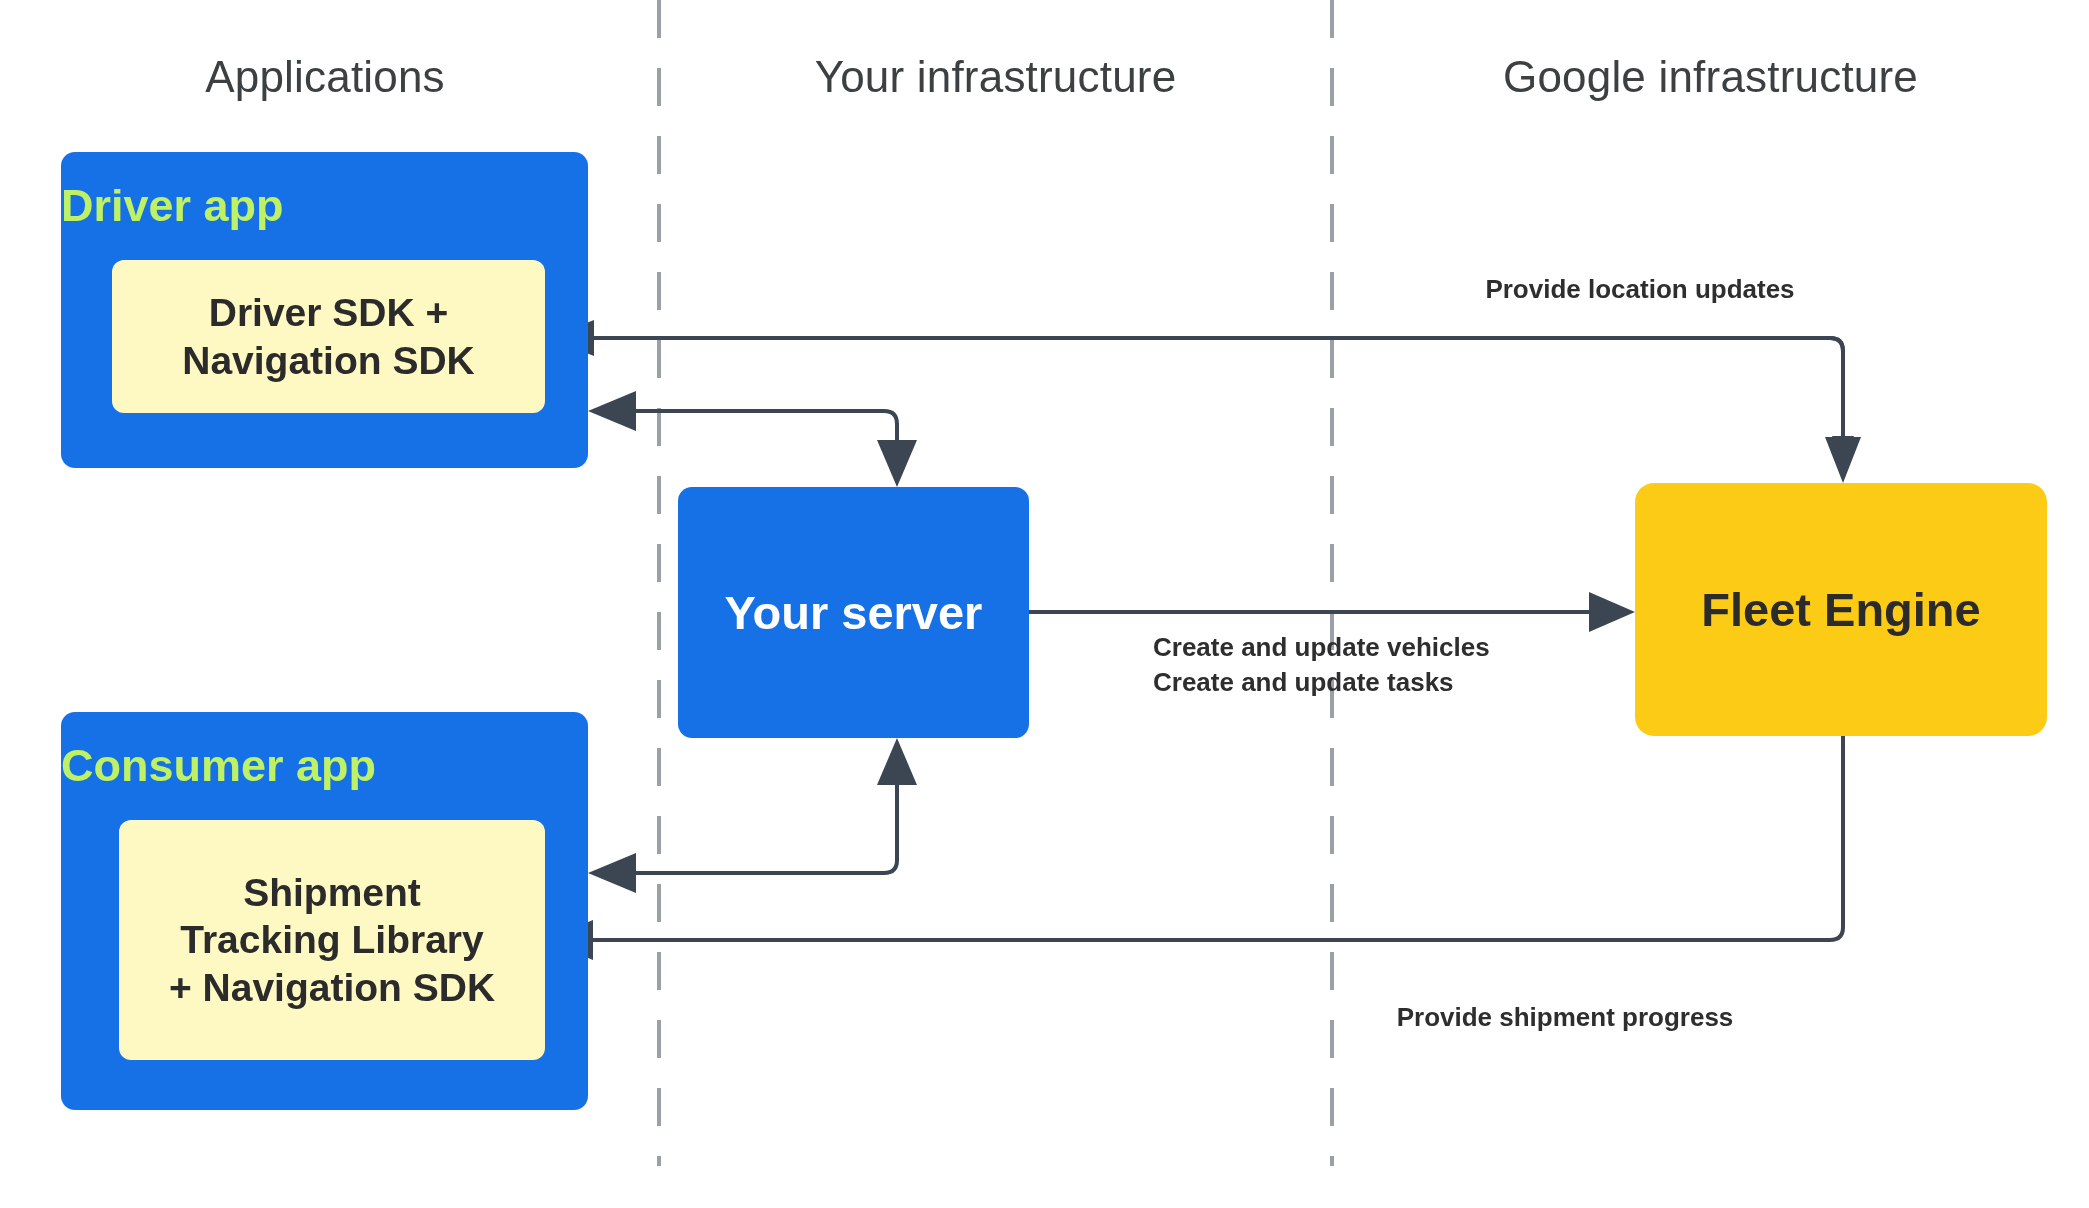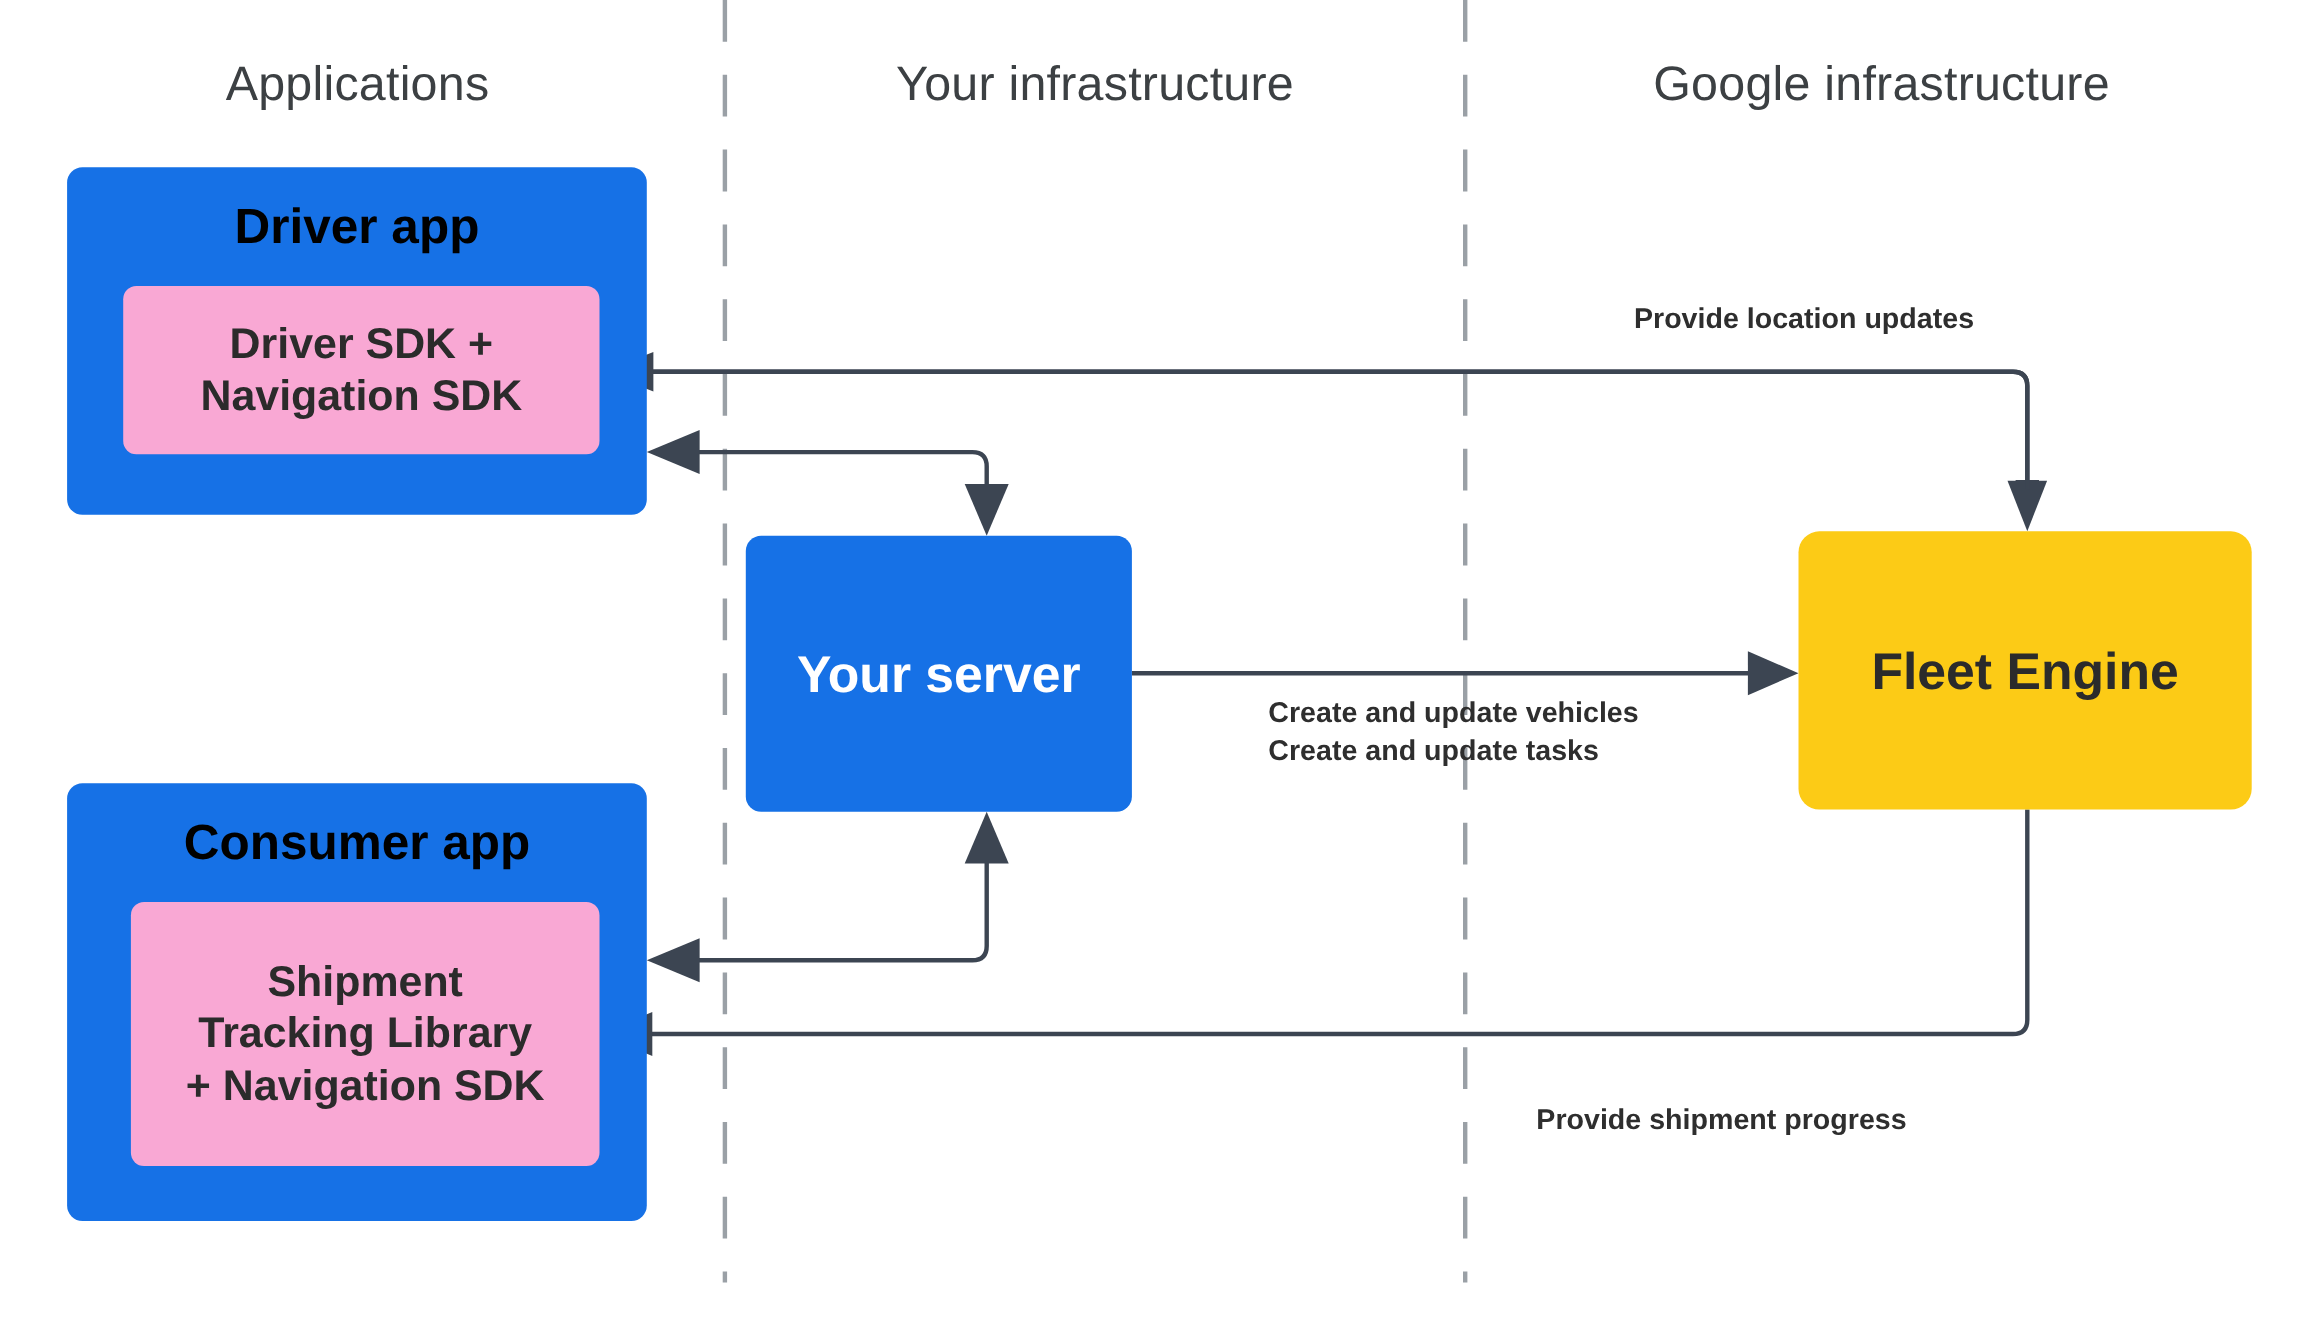--- a/index.html
+++ b/index.html
@@ -43,32 +43,31 @@
   .app-box {
     position: absolute;
     background: #1671E6;
     border-radius: 14px;
     box-sizing: border-box;
   }
   .app-title {
     position: absolute;
     left: 0;
     right: 0;
-    color: #000000;
+    color: #bef264;
     font-weight: bold;
     font-size: 45px;
-    text-align: center;
     line-height: 1.05;
     white-space: nowrap;
   }
 
   
   .sdk-box {
     position: absolute;
-    background: #f9a8d4;
+    background: #fef9c3;
     border-radius: 12px;
     box-sizing: border-box;
     display: flex;
     align-items: center;
     justify-content: center;
     text-align: center;
   }
   .sdk-label {
     color: #2b2b2b;
     font-weight: bold;

